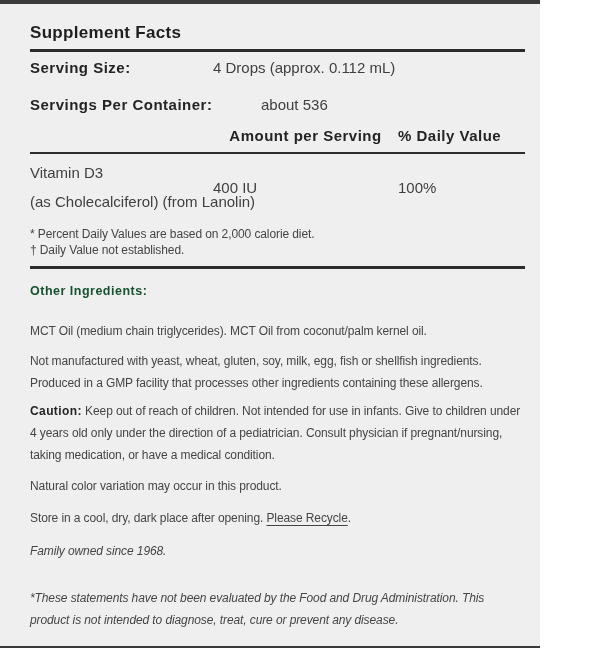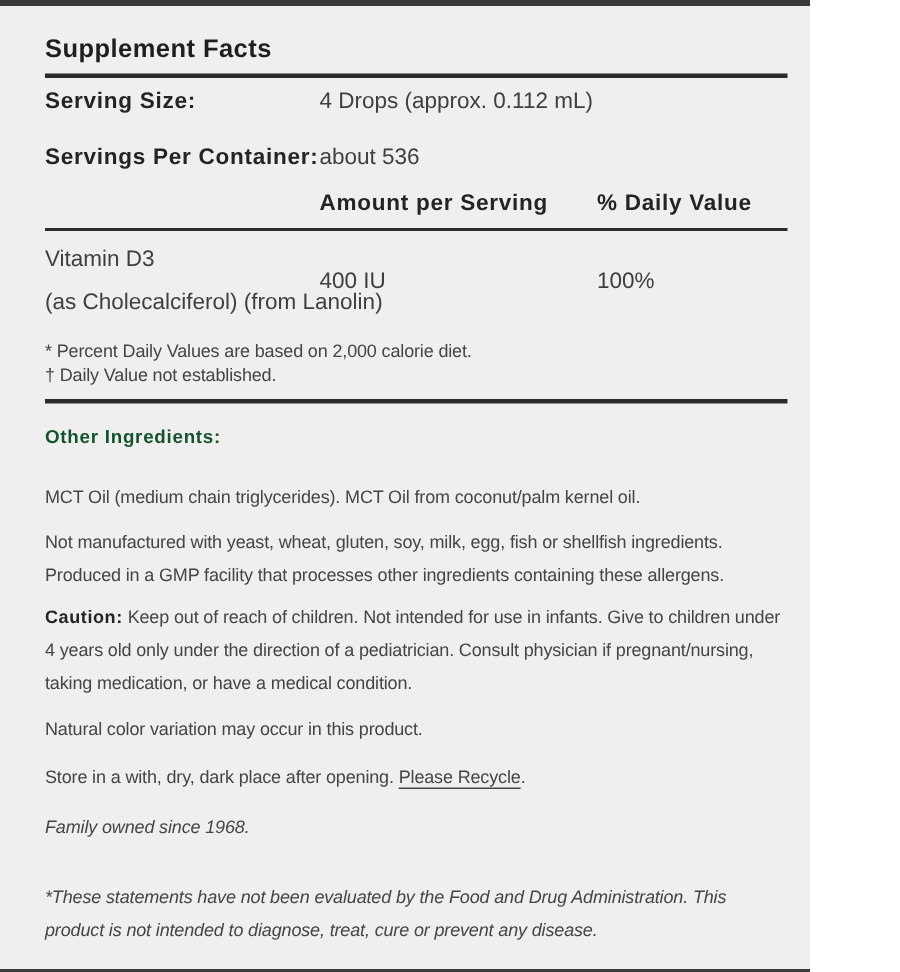--- a/index.html
+++ b/index.html
@@ -38,26 +38,26 @@
   .facts-row {
     display: grid;
     grid-template-columns: 183px 185px 1fr;
     font-size: 15px; line-height: 16px;
   }
   .facts-row .lbl {
     font-weight: bold; color: #242424; letter-spacing: 0.5px;
   }
   .facts-row .val { color: #3f3f3f; grid-column: 2 / 4; }
   .serving   { margin-top: 8px; }
-  .container-row { margin-top: 21px; }
+  .container-row { margin-top: 21px; gap: 48px; }
   .headers   { margin-top: 15px; }
   .headers .col2, .headers .col3 {
     font-weight: bold; color: #242424; letter-spacing: 0.5px;
   }
-  .headers .col2 { grid-column: 2; }
+  .headers .col2 { grid-column: 2; text-align: center; }
   .headers .col3 { grid-column: 3; }
 
   .nutrient { margin-top: 11px; color: #3f3f3f; }
   .nutrient .nname { grid-column: 1; white-space: nowrap; }
   .nutrient .ndetail { margin-top: 13px; }
   .nutrient .namount { grid-column: 2; align-self: center; }
   .nutrient .ndv     { grid-column: 3; align-self: center; }
 
   p { margin: 0; font-size: 12px; line-height: 16px; color: #454545; letter-spacing: -0.1px; }
   .fn1 { margin-top: 16px; }
@@ -124,21 +124,21 @@
     <p class="para allergen">Not manufactured with yeast, wheat, gluten, soy, milk, egg, fish or shellfish ingredients. Produced in a GMP facility that processes other ingredients containing these allergens.</p>
 
     <p class="para caution">
       <span class="caution-label">Caution:</span>
       <span>Keep out of reach of children. Not intended for use in infants. Give to children under 4 years old only under the direction of a pediatrician. Consult physician if pregnant/nursing, taking medication, or have a medical condition.</span>
     </p>
 
     <p class="color-note">Natural color variation may occur in this product.</p>
 
     <p class="storage">
-      <span>Store in a with, dry, dark place after opening. </span><span class="recycle">Please Recycle</span><span>.</span>
+      <span>Store in a cool, dry, dark place after opening. </span><span class="recycle">Please Recycle</span><span>.</span>
     </p>
 
     <p class="family">Family owned since 1968.</p>
 
     <p class="para disclaimer">*These statements have not been evaluated by the Food and Drug Administration. This product is not intended to diagnose, treat, cure or prevent any disease.</p>
   </div>
 
   <div class="bottom-bar"></div>
 </div>
 

